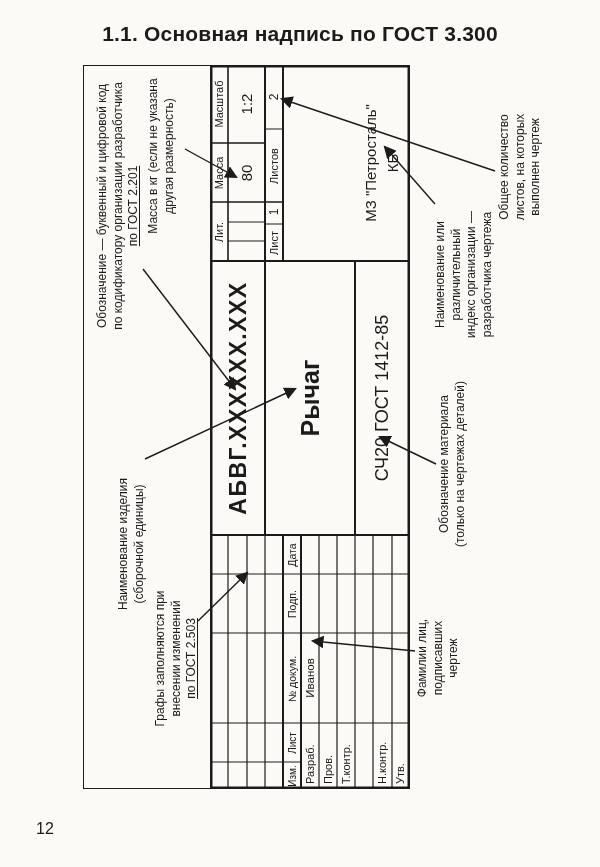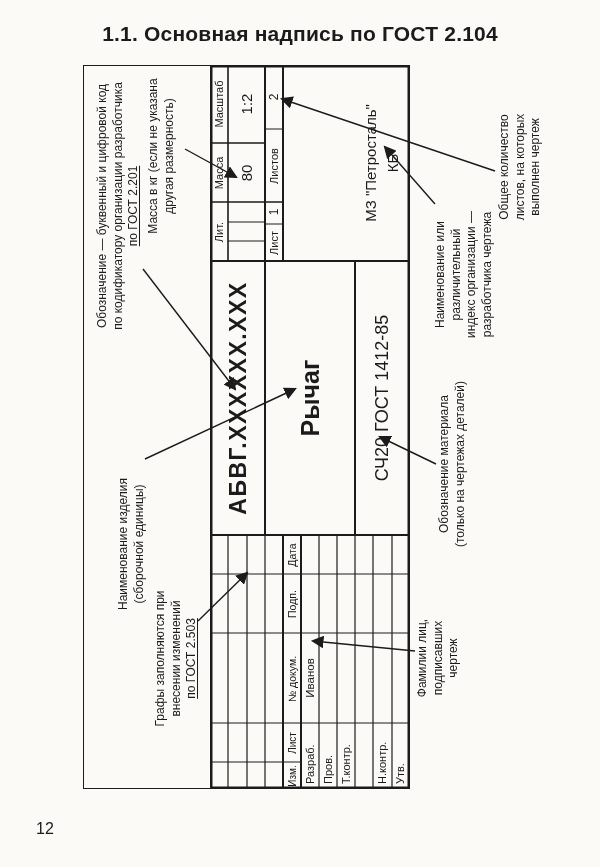--- a/index.html
+++ b/index.html
@@ -28,21 +28,21 @@
   .t{position:absolute;transform:translate(-50%,-50%);white-space:nowrap;}
   .tl{position:absolute;transform:translate(0,-50%);white-space:nowrap;}
   .ann{position:absolute;text-align:center;font-size:12px;line-height:15.5px;}
   .al{display:block;white-space:nowrap;}
   .u{text-decoration:underline;text-underline-offset:2px;}
   .arrows{position:absolute;left:0;top:0;pointer-events:none;}
 </style>
 </head>
 <body>
 
-<h1 class="title">1.1. Основная надпись по ГОСТ 2.104</h1>
+<h1 class="title">1.1. Основная надпись по ГОСТ 3.300</h1>
 
 <div class="rot-inner">
 
   <div class="frame"></div>
 
   <div class="block">
     <svg width="724" height="200" viewBox="0 0 724 200" stroke="#1b1b1b">
       <rect x="1.25" y="1.25" width="721.5" height="197.5" fill="none" stroke-width="2.5"></rect>
       <line x1="27" y1="0" x2="27" y2="91" stroke-width="1.2"></line>
       <line x1="66" y1="0" x2="66" y2="200" stroke-width="1.2"></line>

